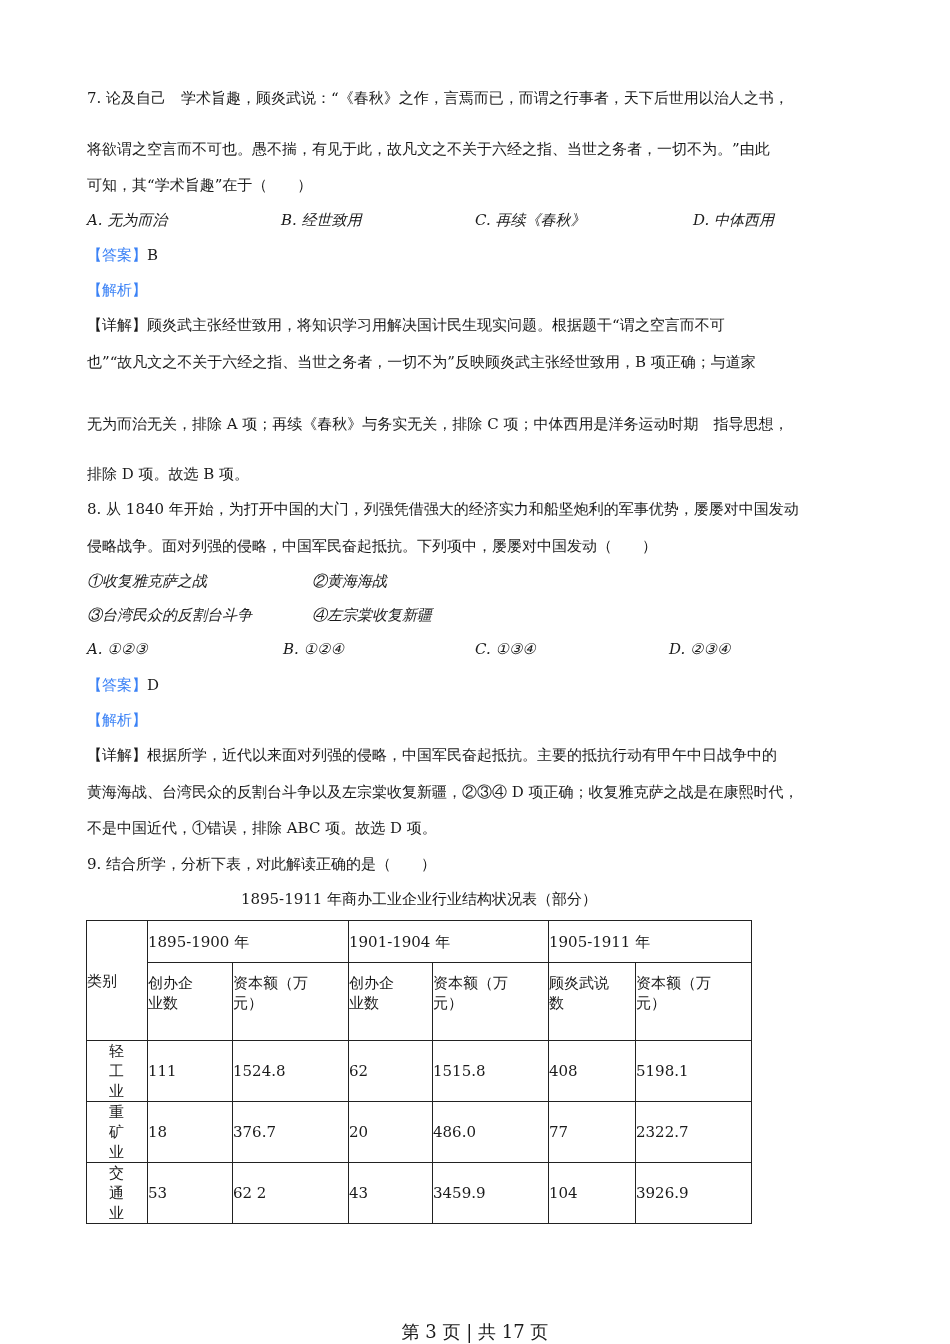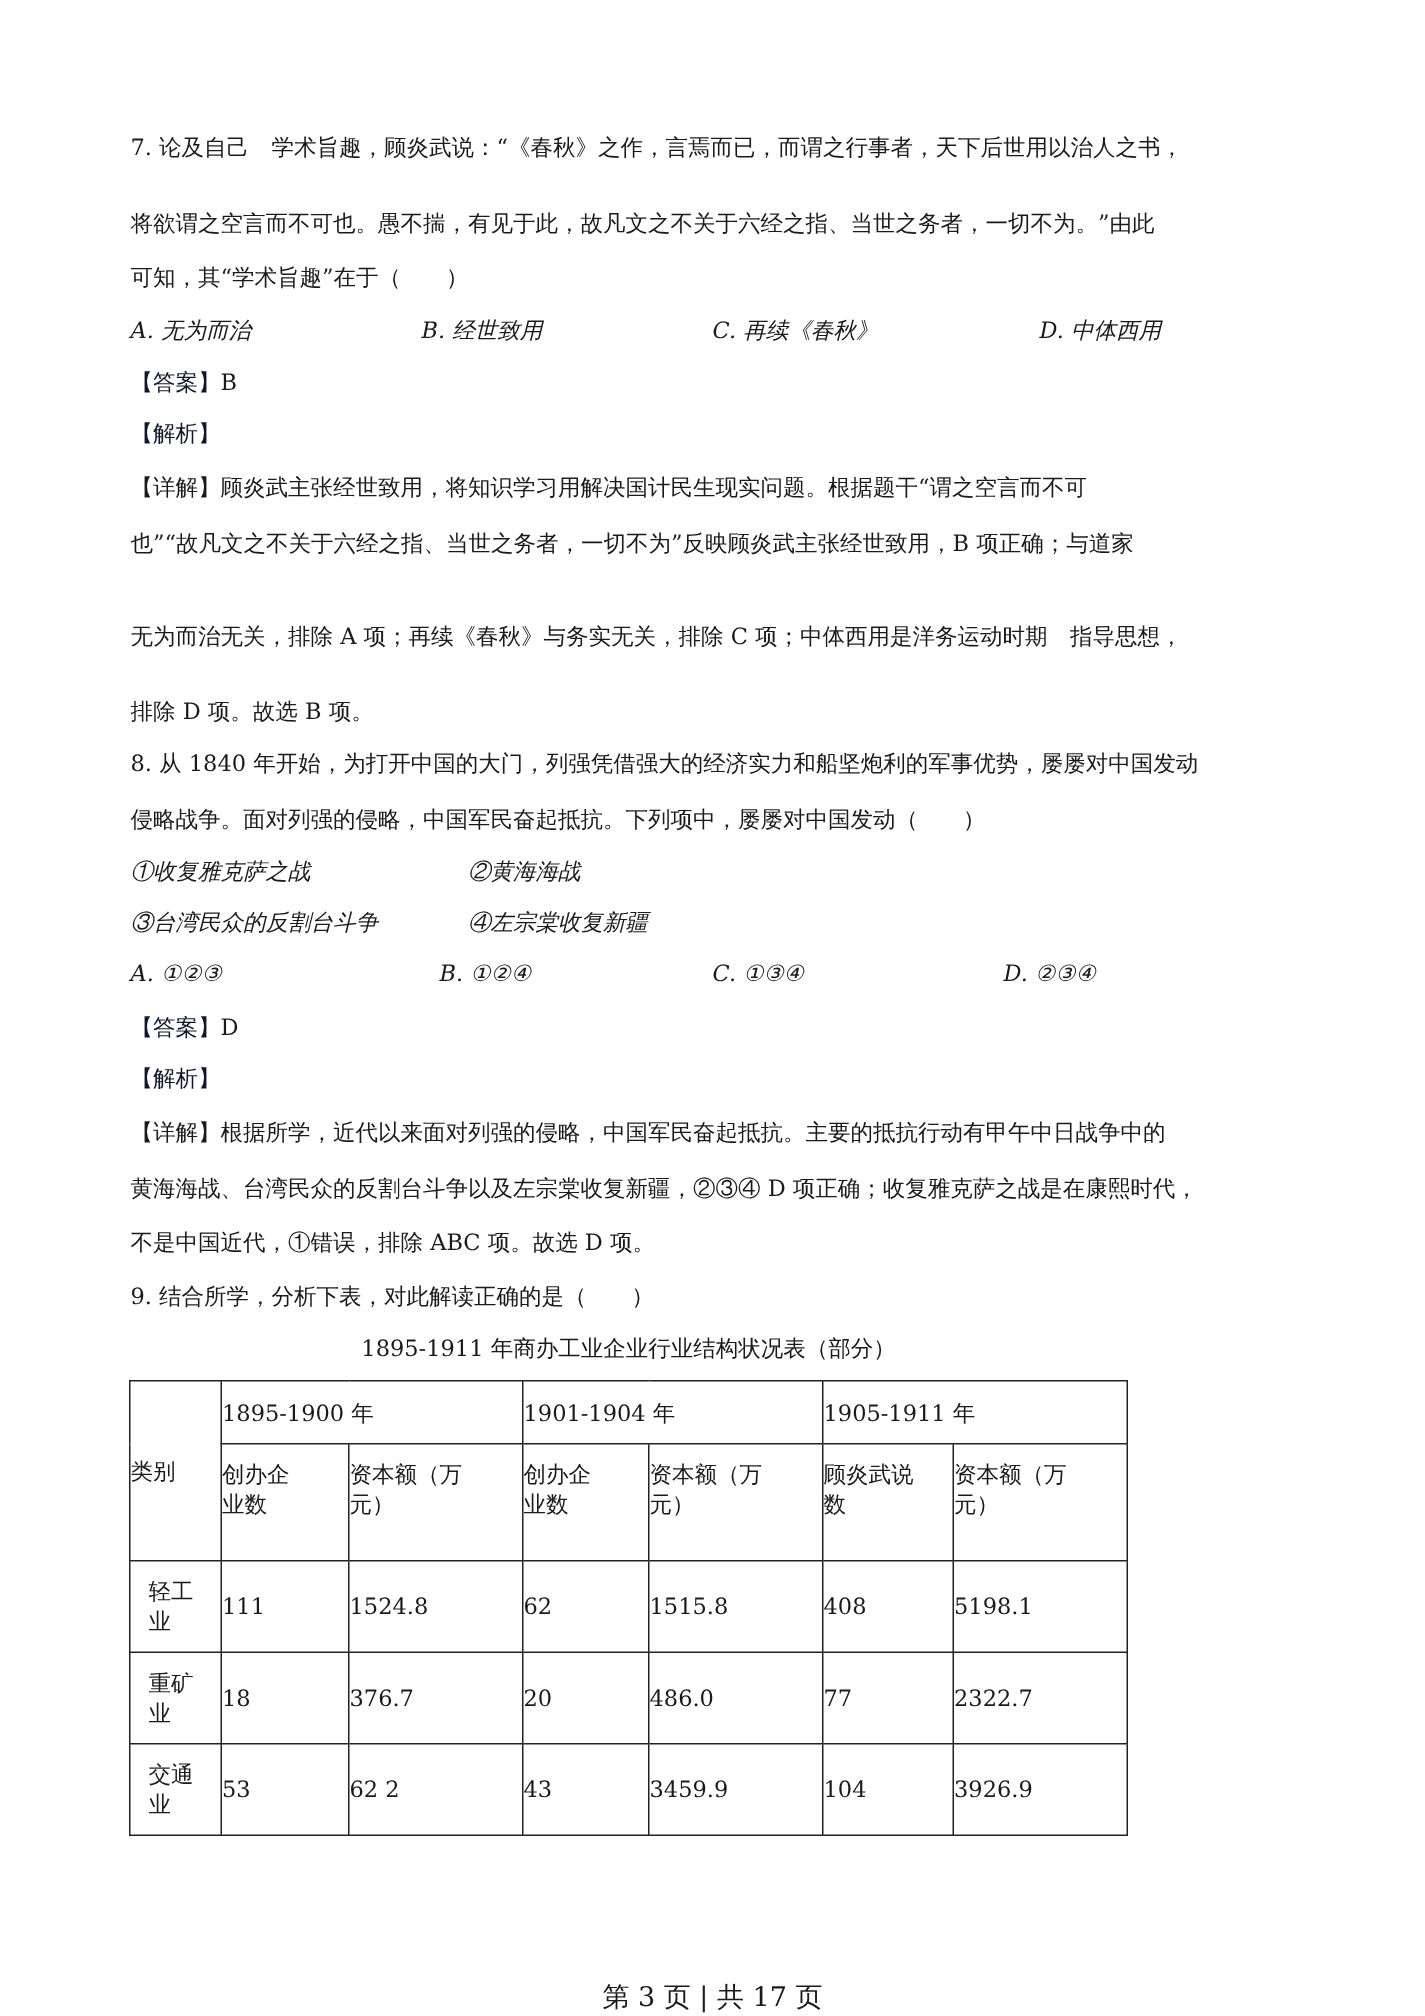--- a/index.html
+++ b/index.html
@@ -2,33 +2,33 @@
 <html><head>
 <meta charset="utf-8">
 <style>
   html, body { margin: 0; padding: 0; background: #ffffff; }
   body {
     width: 950px; height: 1344px; position: relative; overflow: hidden;
     font-family: "DejaVu Serif", "Liberation Serif", serif;
     color: #1a1a1a; font-size: 15px;
   }
   .line { position: absolute; left: 87px; white-space: nowrap; line-height: 20px; }
-  .blue { color: #0f172a; font-family: Liberation Serif, serif; }
+  .blue { color: #3b82f6; }
   .opts { position: absolute; left: 87px; width: 800px; line-height: 20px; }
   .opts span { position: absolute; white-space: nowrap; font-style: italic; }
   .caption { position: absolute; left: 86px; width: 666px; text-align: center; top: 889px; line-height: 20px; font-size: 15px; }
   table {
     position: absolute; left: 86px; top: 920px; border-collapse: collapse;
     font-size: 15px; table-layout: fixed;
   }
   td { border: 1.5px solid #222; text-align: left; vertical-align: middle; padding: 0; line-height: 20px; }
   .hdr1 td { height: 41px; }
   .hdr2 td { height: 67px; vertical-align: top; padding-top: 10px; margin-top: 24px; }
   .drow td { height: 60px; }
-  .cat { padding: 0 12px; }
+  .cat { padding: 0 22px; }
   .footer { position: absolute; top: 1322px; left: 0; width: 950px; text-align: center; font-size: 18px; line-height: 20px; }
 </style>
 </head>
 <body>
 
 <div class="line" style="top:88px">7. 论及自己　学术旨趣，顾炎武说：“《春秋》之作，言焉而已，而谓之行事者，天下后世用以治人之书，</div>
 <div class="line" style="top:139px">将欲谓之空言而不可也。愚不揣，有见于此，故凡文之不关于六经之指、当世之务者，一切不为。”由此</div>
 <div class="line" style="top:175px">可知，其“学术旨趣”在于（　　）</div>
 <div class="opts" style="top:210px">
   <span style="left:0">A. 无为而治</span>
@@ -52,21 +52,21 @@
 <div class="opts" style="top:571px">
   <span style="left:0">①收复雅克萨之战</span>
   <span style="left:225px">②黄海海战</span>
 </div>
 <div class="opts" style="top:605px">
   <span style="left:0">③台湾民众的反割台斗争</span>
   <span style="left:225px">④左宗棠收复新疆</span>
 </div>
 <div class="opts" style="top:639px">
   <span style="left:0">A. ①②③</span>
-  <span style="left:206px">B. ①②④</span>
+  <span style="left:196px">B. ①②④</span>
   <span style="left:388px">C. ①③④</span>
   <span style="left:582px">D. ②③④</span>
 </div>
 <div class="line" style="top:675px">
   <span class="blue">【答案】</span><span>D</span>
 </div>
 <div class="line blue" style="top:710px">【解析】</div>
 <div class="line" style="top:745px">
   <span>【详解】</span><span>根据所学，近代以来面对列强的侵略，中国军民奋起抵抗。主要的抵抗行动有甲午中日战争中的</span>
 </div>

